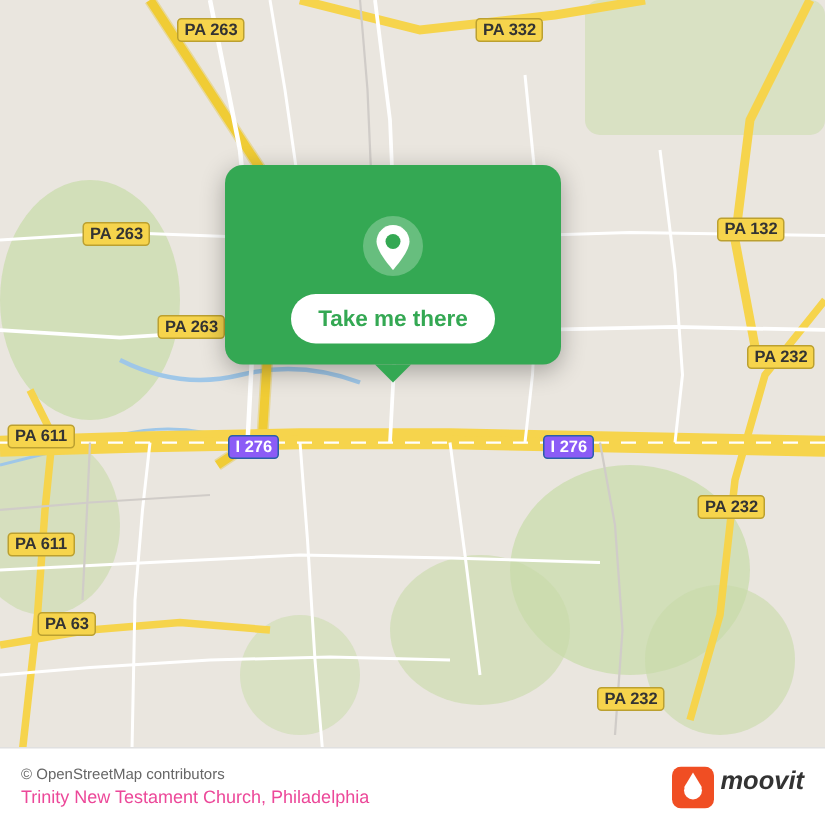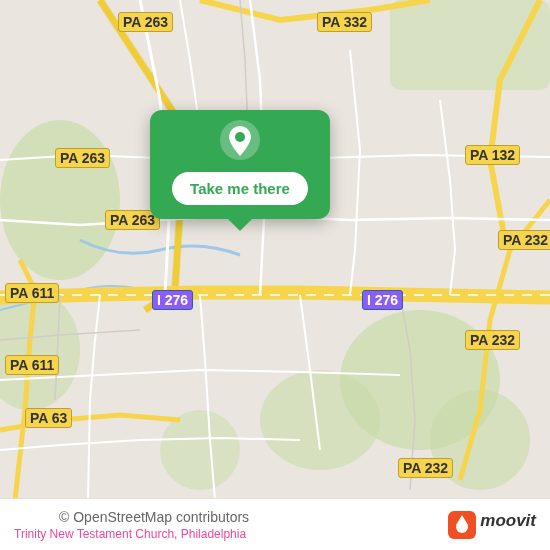--- a/index.html
+++ b/index.html
@@ -26,27 +26,27 @@
       inset: 0;
       width: 100%;
       height: 100%;
     }
 
     
     .popup-card {
       position: absolute;
       top: 110px;
       left: 150px;
-      width: 180px;
+      width: 224px;
       background: #34a853;
       border-radius: 12px;
       display: flex;
       flex-direction: column;
       align-items: center;
-      padding: 8px 20px 14px;
+      padding: 32px 20px 14px;
       box-shadow: 0 4px 16px rgba(0,0,0,0.3);
       z-index: 10;
     }
 
     .popup-card::after {
       content: '';
       position: absolute;
       bottom: -12px;
       left: 50%;
       transform: translateX(-50%);
@@ -102,21 +102,21 @@
       width: 28px;
       height: 28px;
     }
 
     
     .road-badge {
       position: absolute;
       background: #f6d44c;
       border: 1.5px solid #bba030;
       border-radius: 3px;
-      font-size: 14px;
+      font-size: 11px;
       font-weight: 700;
       color: #333;
       padding: 1px 4px;
       white-space: nowrap;
       z-index: 5;
     }
 
     .road-badge-blue {
       background: #8b5cf6;
       border-color: #2a60a9;
@@ -176,21 +176,21 @@
     <path d="M 60 295 L 58 340 L 55 400" stroke="#d0ccc8" stroke-width="1.5" fill="none"></path>
     <path d="M 400 295 L 410 350 L 415 420 L 410 490" stroke="#d0ccc8" stroke-width="1.5" fill="none"></path>
     <path d="M 0 340 L 60 335 L 140 330" stroke="#d0ccc8" stroke-width="1.5" fill="none"></path>
     <path d="M 240 0 L 245 60 L 248 130" stroke="#d0ccc8" stroke-width="1.5" fill="none"></path>
   </svg>
 
   <div class="road-badge" style="top:12px;left:118px;">PA 263</div>
   <div class="road-badge" style="top:12px;left:280px;margin-left:37px;">PA 332</div>
   <div class="road-badge" style="top:148px;left:55px;">PA 263</div>
   <div class="road-badge" style="top:210px;left:105px;">PA 263</div>
-  <div class="road-badge" style="top:145px;left:465px;">PA 132</div>
+  <div class="road-badge" style="top:145px;left:478px;">PA 132</div>
   <div class="road-badge" style="top:230px;left:498px;">PA 232</div>
   <div class="road-badge" style="top:330px;left:465px;">PA 232</div>
   <div class="road-badge" style="top:283px;left:5px;">PA 611</div>
   <div class="road-badge" style="top:355px;left:5px;">PA 611</div>
   <div class="road-badge road-badge-blue" style="top:290px;left:152px;">I 276</div>
   <div class="road-badge road-badge-blue" style="top:290px;left:362px;">I 276</div>
   <div class="road-badge" style="top:408px;left:25px;">PA 63</div>
   <div class="road-badge" style="top:458px;left:398px;">PA 232</div>
 
   <div class="popup-card">
@@ -198,21 +198,21 @@
     <svg class="location-icon" viewBox="0 0 44 44" xmlns="http://www.w3.org/2000/svg">
       <circle cx="22" cy="22" r="20" fill="white" opacity="0.25"></circle>
       <path d="M22 8 C16 8 11 13 11 19 C11 26 22 38 22 38 C22 38 33 26 33 19 C33 13 28 8 22 8 Z" fill="white"></path>
       <circle cx="22" cy="19" r="5" fill="#34a853"></circle>
     </svg>
     <button class="take-me-there-btn">Take me there</button>
   </div>
 
   <div class="attribution-bar">
     <div style="display:flex; flex-direction:column; gap:2px;">
-      <span style="font-size:14px;color:#666;margin-left:45px;">© OpenStreetMap contributors</span>
+      <span style="font-size:10px;color:#666;">© OpenStreetMap contributors</span>
       <span style="font-size:12px;color:#ec4899;font-weight:500;">Trinity New Testament Church, Philadelphia</span>
     </div>
 
     <div class="moovit-logo">
       <svg class="moovit-icon" viewBox="0 0 28 28" xmlns="http://www.w3.org/2000/svg">
         <rect width="28" height="28" rx="6" fill="#f04e23"></rect>
         <circle cx="14" cy="16" r="6" fill="white"></circle>
         <polygon points="14,4 20,14 8,14" fill="white"></polygon>
       </svg>
       <span style="font-size:17px;font-weight:700;color:#333;font-style:italic;">moovit</span>

